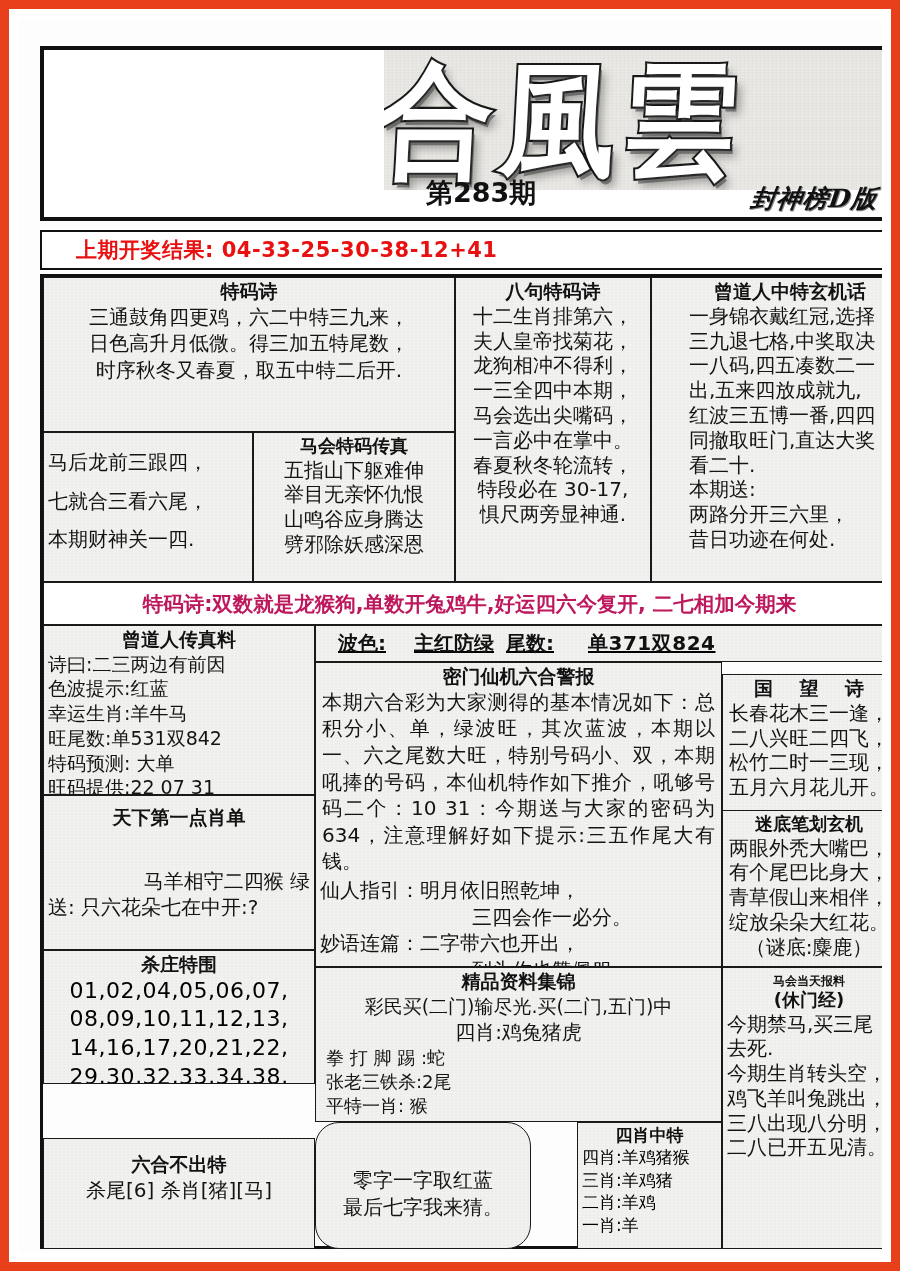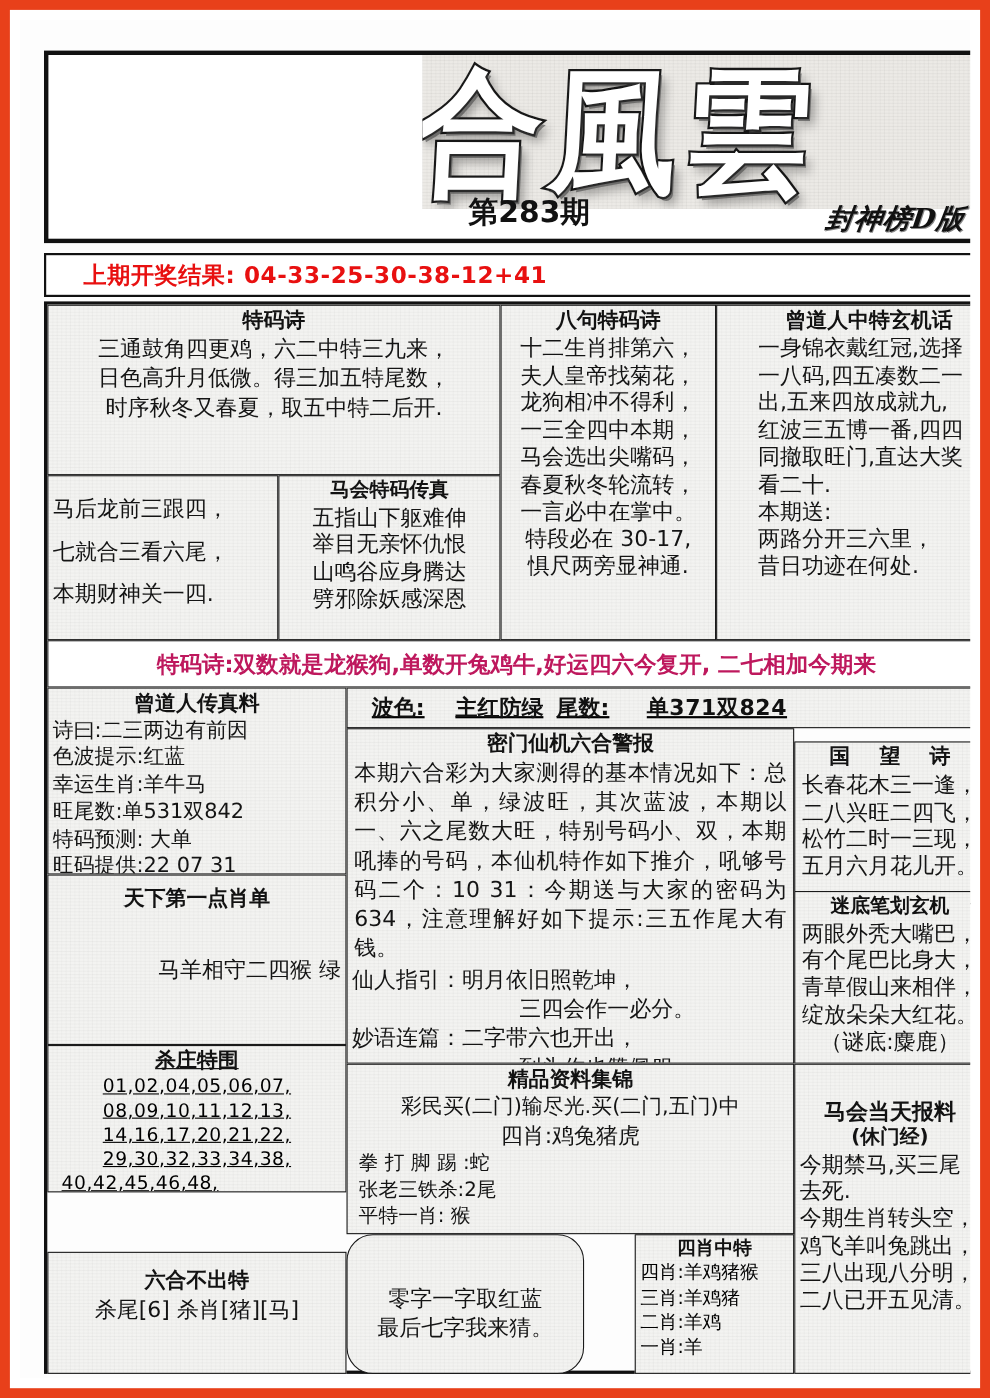--- a/index.html
+++ b/index.html
@@ -192,33 +192,33 @@
 
   
   #c-chuanzhen { left: 0; top: 348px; width: 272px; height: 170px; }
   #c-bose      { left: 272px; top: 348px; width: 581px; height: 37px;
                  display:flex; align-items:center;text-decoration:underline; }
   #c-mimen     { left: 272px; top: 385px; width: 407px; height: 305px; }
   #c-guowang   { left: 679px; top: 385px; width: 174px; height: 148px; margin-top: 12px; }
   #c-midi      { left: 679px; top: 533px; width: 174px; height: 157px; }
 
   #c-tianxia   { left: 0; top: 518px; width: 272px; height: 155px; }
-  #c-shazhuang { left: 0; top: 673px; width: 272px; height: 134px; text-decoration: underline; }
+  #c-shazhuang { left: 0; top: 673px; width: 272px; height: 134px; }
   #c-liuhe     { left: 0; top: 861px; width: 272px; height: 111px; }
 
   #c-jingpin   { left: 272px; top: 690px; width: 407px; height: 155px; }
   #c-mahuidang { left: 679px; top: 690px; width: 174px; height: 282px; }
 
   #c-lingzi    { left: 272px; top: 845px; width: 216px; height: 127px; border-radius: 24px; }
   #c-sixiao    { left: 534px; top: 845px; width: 145px; height: 127px; }
 
   .bose-label { font-size: 20px; font-weight: bold; color:#111; }
   .kv { font-size: 19px; color:#141414; line-height: 1.30; }
   .tight { line-height: 1.24; }
-  .nm-list { font-size: 17px; line-height: 1.30; letter-spacing: 0.5px; }
+  .nm-list { font-size: 22px; line-height: 1.30; letter-spacing: 0.5px; }
   .small17 { font-size: 17px; line-height:1.33; }
 </style>
 </head>
 <body>
 
 <div id="page">
  <div id="page-inner">
 
   <div id="masthead">
     <div id="logo-wrap">
@@ -243,29 +243,30 @@
       <div class="body-c ctr">时序秋冬又春夏，取五中特二后开.</div>
     </div>
 
     <div class="cell paper" id="c-bajutemashi">
       <div class="title-c">八句特码诗</div>
       <div class="body-c ctr tight">十二生肖排第六，</div>
       <div class="body-c ctr tight">夫人皇帝找菊花，</div>
       <div class="body-c ctr tight">龙狗相冲不得利，</div>
       <div class="body-c ctr tight">一三全四中本期，</div>
       <div class="body-c ctr tight">马会选出尖嘴码，</div>
+      <div class="body-c ctr tight">一言必中在掌中。</div>
       <div class="body-c ctr tight">春夏秋冬轮流转，</div>
-      <div class="body-c ctr tight">一言必中在掌中。</div>
       <div class="body-c ctr tight">特段必在 30-17,</div>
       <div class="body-c ctr tight">惧尺两旁显神通.</div>
     </div>
 
     <div class="cell paper" id="c-zengdaoren">
       <div class="title-c">曾道人中特玄机话</div>
       <div class="body-c tight">一身锦衣戴红冠,选择</div>
+      <div class="body-c tight">三九退七格,中奖取决</div>
       <div class="body-c tight">一八码,四五凑数二一</div>
       <div class="body-c tight">出,五来四放成就九,</div>
       <div class="body-c tight">红波三五博一番,四四</div>
       <div class="body-c tight">同撤取旺门,直达大奖</div>
       <div class="body-c tight">看二十.</div>
       <div class="body-c tight">本期送:</div>
       <div class="body-c tight">两路分开三六里，</div>
       <div class="body-c tight">昔日功迹在何处.</div>
     </div>
 
@@ -337,20 +338,21 @@
       <div class="body-c ctr tight">两眼外秃大嘴巴，</div>
       <div class="body-c ctr tight">有个尾巴比身大，</div>
       <div class="body-c ctr tight">青草假山来相伴，</div>
       <div class="body-c ctr tight">绽放朵朵大红花。</div>
       <div class="body-c ctr tight">（谜底:麋鹿）</div>
     </div>
 
     <div class="cell paper" id="c-tianxia">
       <div class="title-c" style="margin-top:8px">天下第一点肖单</div>
       <div class="body-c" style="margin-top:38px; text-align:right">马羊相守二四猴 绿</div>
+      <div class="body-c">送: 只六花朵七在中开:?</div>
     </div>
 
     <div class="cell paper" id="c-shazhuang">
       <div class="title-c">杀庄特围</div>
       <div class="nm-list num ctr">01,02,04,05,06,07,</div>
       <div class="nm-list num ctr">08,09,10,11,12,13,</div>
       <div class="nm-list num ctr">14,16,17,20,21,22,</div>
       <div class="nm-list num ctr">29,30,32,33,34,38,</div>
       <div class="nm-list num" style="padding-left:8px">40,42,45,46,48,</div>
     </div>
@@ -363,21 +365,21 @@
     <div class="cell paper" id="c-jingpin">
       <div class="title-c">精品资料集锦</div>
       <div class="body-c ctr" style="font-size:19px">彩民买(二门)输尽光.买(二门,五门)中</div>
       <div class="body-c ctr">四肖:鸡兔猪虎</div>
       <div class="body-sm" style="padding-left:6px">拳 打 脚 踢 :蛇</div>
       <div class="body-sm" style="padding-left:6px">张老三铁杀:2尾</div>
       <div class="body-sm" style="padding-left:6px">平特一肖: 猴</div>
     </div>
 
     <div class="cell paper" id="c-mahuidang">
-      <div class="title-c" style="margin-top:28px; font-size:20px">马会当天报料</div>
+      <div class="title-c" style="margin-top:4px; font-size:12px">马会当天报料</div>
       <div class="title-c" style="font-size:18px">(休门经)</div>
       <div class="body-c tight">今期禁马,买三尾</div>
       <div class="body-c tight">去死.</div>
       <div class="body-c tight">今期生肖转头空，</div>
       <div class="body-c tight">鸡飞羊叫兔跳出，</div>
       <div class="body-c tight">三八出现八分明，</div>
       <div class="body-c tight">二八已开五见清。</div>
     </div>
 
     <div class="cell paper" id="c-lingzi">

